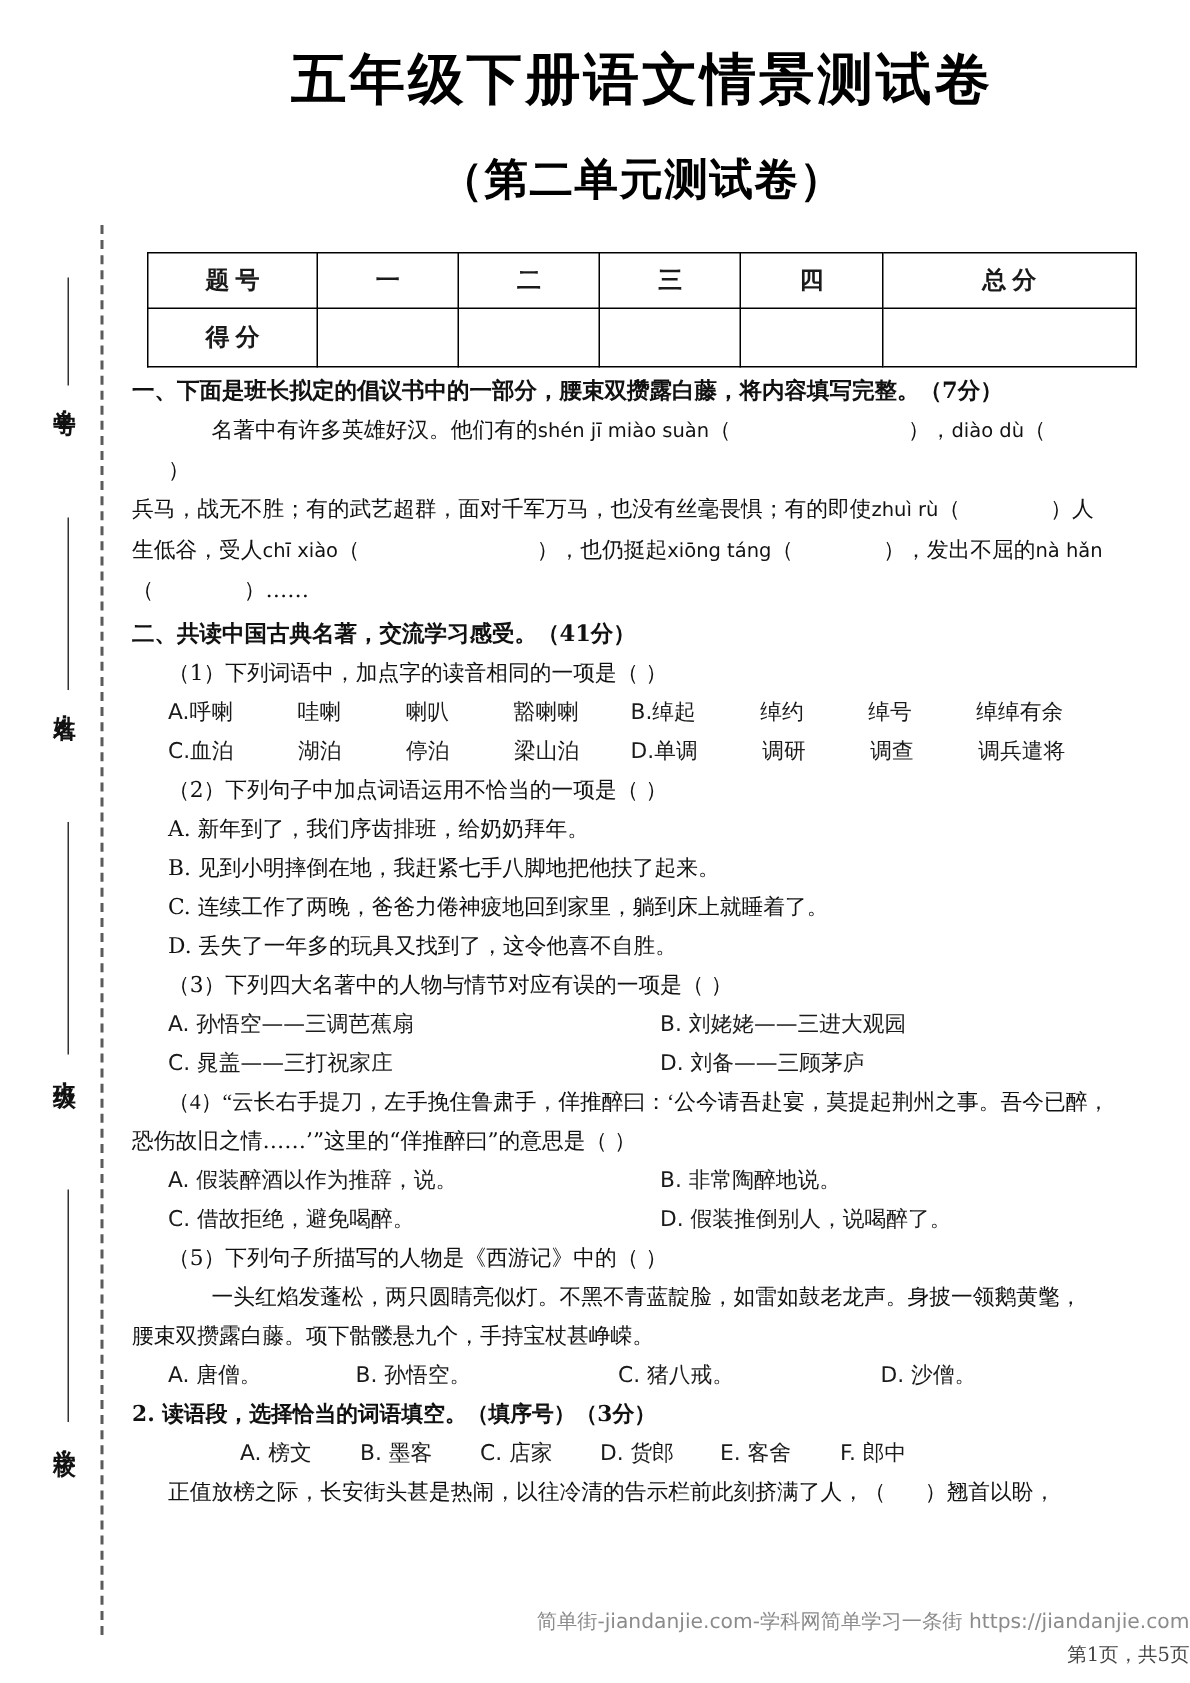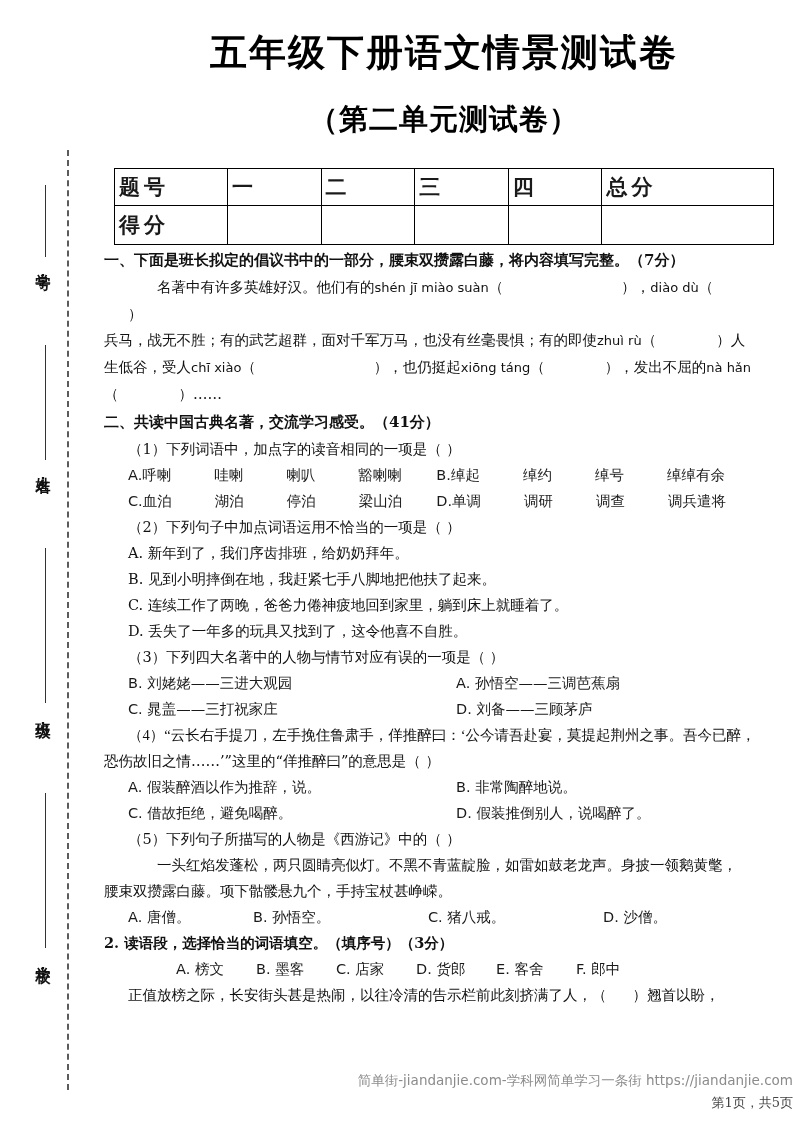--- a/index.html
+++ b/index.html
@@ -53,21 +53,21 @@
   .seal-rule {
     position: absolute;
     left: 45px;
     width: 0;
     border-left: 1.5px solid #333;
   }
 
   
   .content {
     position: absolute;
-    left: 104px;
+    left: 88px;
     top: 0;
     width: 680px;
   }
 
   .title-main {
     text-align: center;
     font-family: "DejaVu Serif", "Liberation Serif", serif;
     font-size: 37px;
     font-weight: bold;
     letter-spacing: 2px;
@@ -90,24 +90,24 @@
     display: flex;
     justify-content: center;
   }
   table.score-table {
     border-collapse: collapse;
     width: 660px;
   }
   table.score-table td {
     border: 1.6px solid #000;
     height: 34px;
-    text-align: left;
+    text-align: center;
     vertical-align: middle;
     font-family: "DejaVu Serif", "Liberation Serif", serif;
-    font-size: 21px;
+    font-size: 16px;
     font-weight: bold;
     letter-spacing: 4px;
     padding: 1px 0 1px 4px;
   }
   table.score-table td.head-cell {
     width: 108px;
   }
   table.score-table tr.blank-row td {
     height: 36px;
   }
@@ -299,22 +299,22 @@
     </div>
 
     <p class="para q-line indent2">（2）下列句子中加点词语运用不恰当的一项是（      ）</p>
     <p class="para q-line indent2"><span>A.</span> <span>新年到了，我们序齿排班，给奶奶拜年。</span></p>
     <p class="para q-line indent2"><span>B.</span> <span>见到小明摔倒在地，我赶紧七手八脚地把他扶了起来。</span></p>
     <p class="para q-line indent2"><span>C.</span> <span>连续工作了两晚，爸爸力倦神疲地回到家里，躺到床上就睡着了。</span></p>
     <p class="para q-line indent2"><span>D.</span> <span>丢失了一年多的玩具又找到了，这令他喜不自胜。</span></p>
 
     <p class="para q-line indent2">（3）下列四大名著中的人物与情节对应有误的一项是（      ）</p>
     <div class="opt-row two">
+      <div><span>A.</span> <span>孙悟空——三调芭蕉扇</span></div>
       <div><span>B.</span> <span>刘姥姥——三进大观园</span></div>
-      <div><span>A.</span> <span>孙悟空——三调芭蕉扇</span></div>
     </div>
     <div class="opt-row two">
       <div><span>C.</span> <span>晁盖——三打祝家庄</span></div>
       <div><span>D.</span> <span>刘备——三顾茅庐</span></div>
     </div>
 
     <p class="para q-line indent2" style="text-indent:-24px;padding-left:48px;font-family:Liberation Serif, serif;">（4）“云长右手提刀，左手挽住鲁肃手，佯推醉曰：‘公今请吾赴宴，莫提起荆州之事。吾今已醉，</p>
     <p class="para q-line">恐伤故旧之情……’”这里的“佯推醉曰”的意思是（      ）</p>
     <div class="opt-row two">
       <div><span>A.</span> <span>假装醉酒以作为推辞，说。</span></div>

